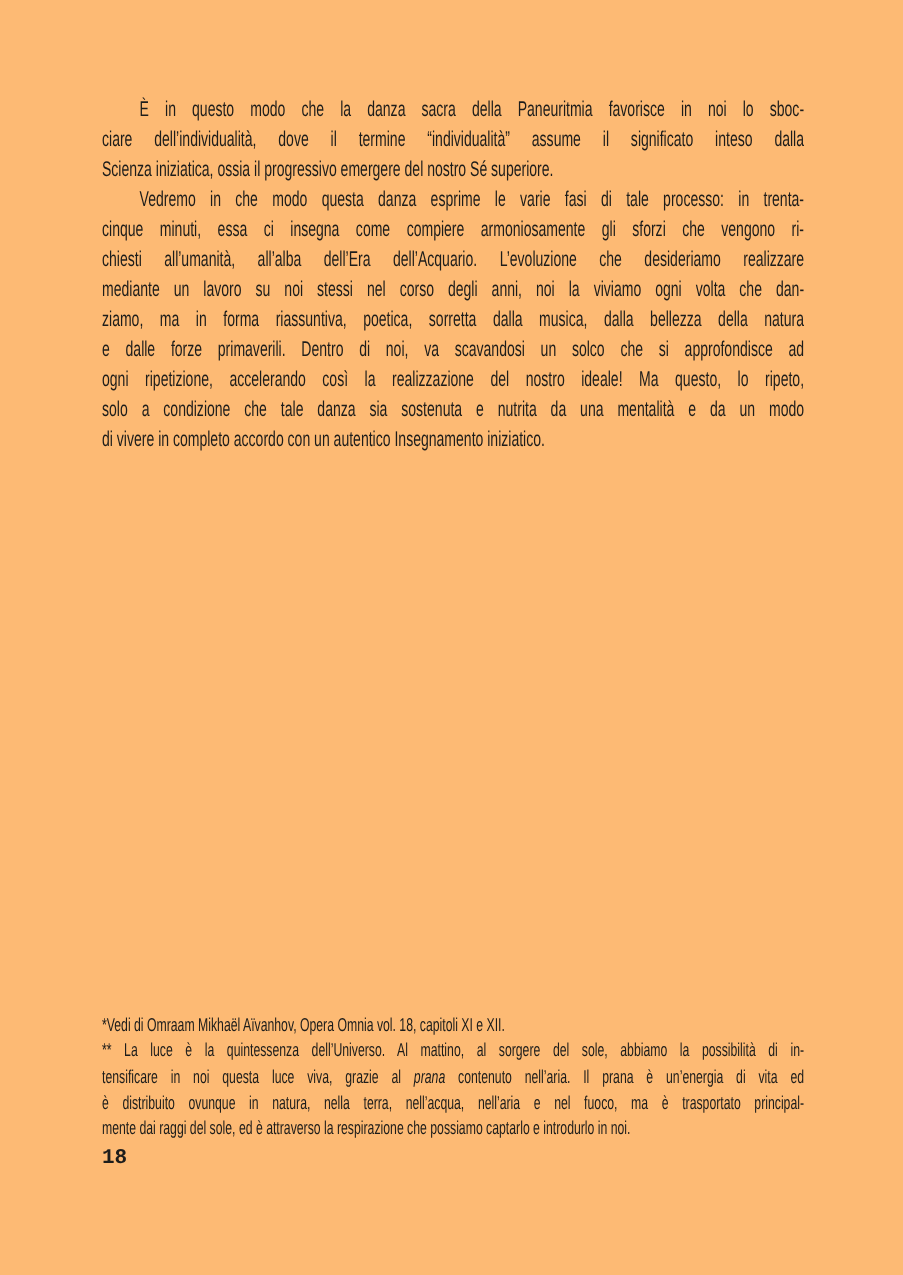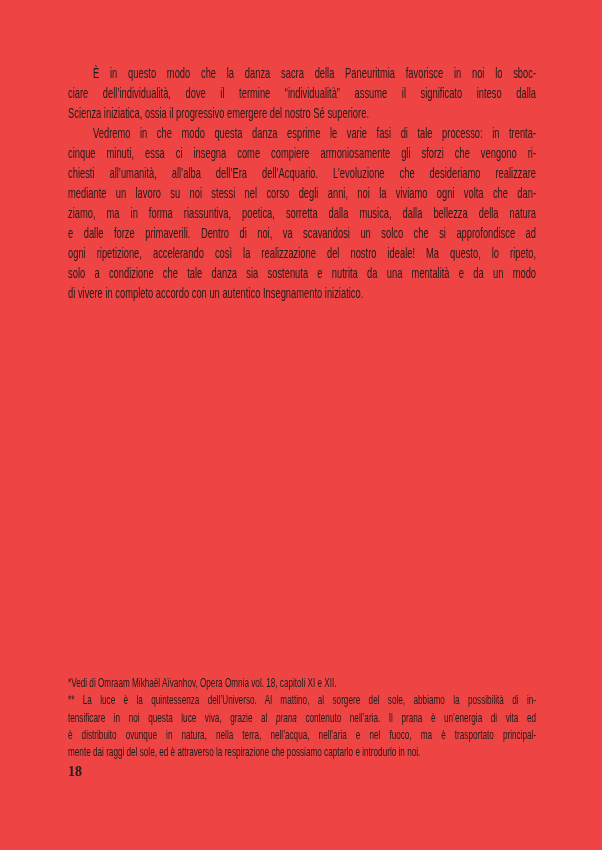--- a/index.html
+++ b/index.html
@@ -7,21 +7,21 @@
   }
   body {
     width: 602px; height: 850px;
     background: #fefefe;
     position: relative;
     overflow: hidden;
     font-family: "Liberation Sans", sans-serif;
   }
   .page {
     position: absolute; inset: 0;
-    background: #ef4444;
+    background: #fdba74;
   }
   
   .textblock {
     position: absolute;
     left: 68px;
     width: 710px;
     transform: scaleX(0.6592);
     transform-origin: top left;
     color: #1d1d1b;
   }
@@ -54,21 +54,21 @@
     overflow: hidden;
   }
   .fline.last {
     text-align-last: left;
   }
   .it { font-style: italic; }
   #page-number {
     position: absolute;
     left: 68px;
     top: 763px;
-    font-family: Liberation Serif, serif;
+    font-family: Liberation Mono, monospace;
     font-weight: bold;
     font-size: 14px;
     line-height: 18px;
     color: #1d1d1b;
     text-align: right;
   }
 </style>
 </head>
 <body>
 

